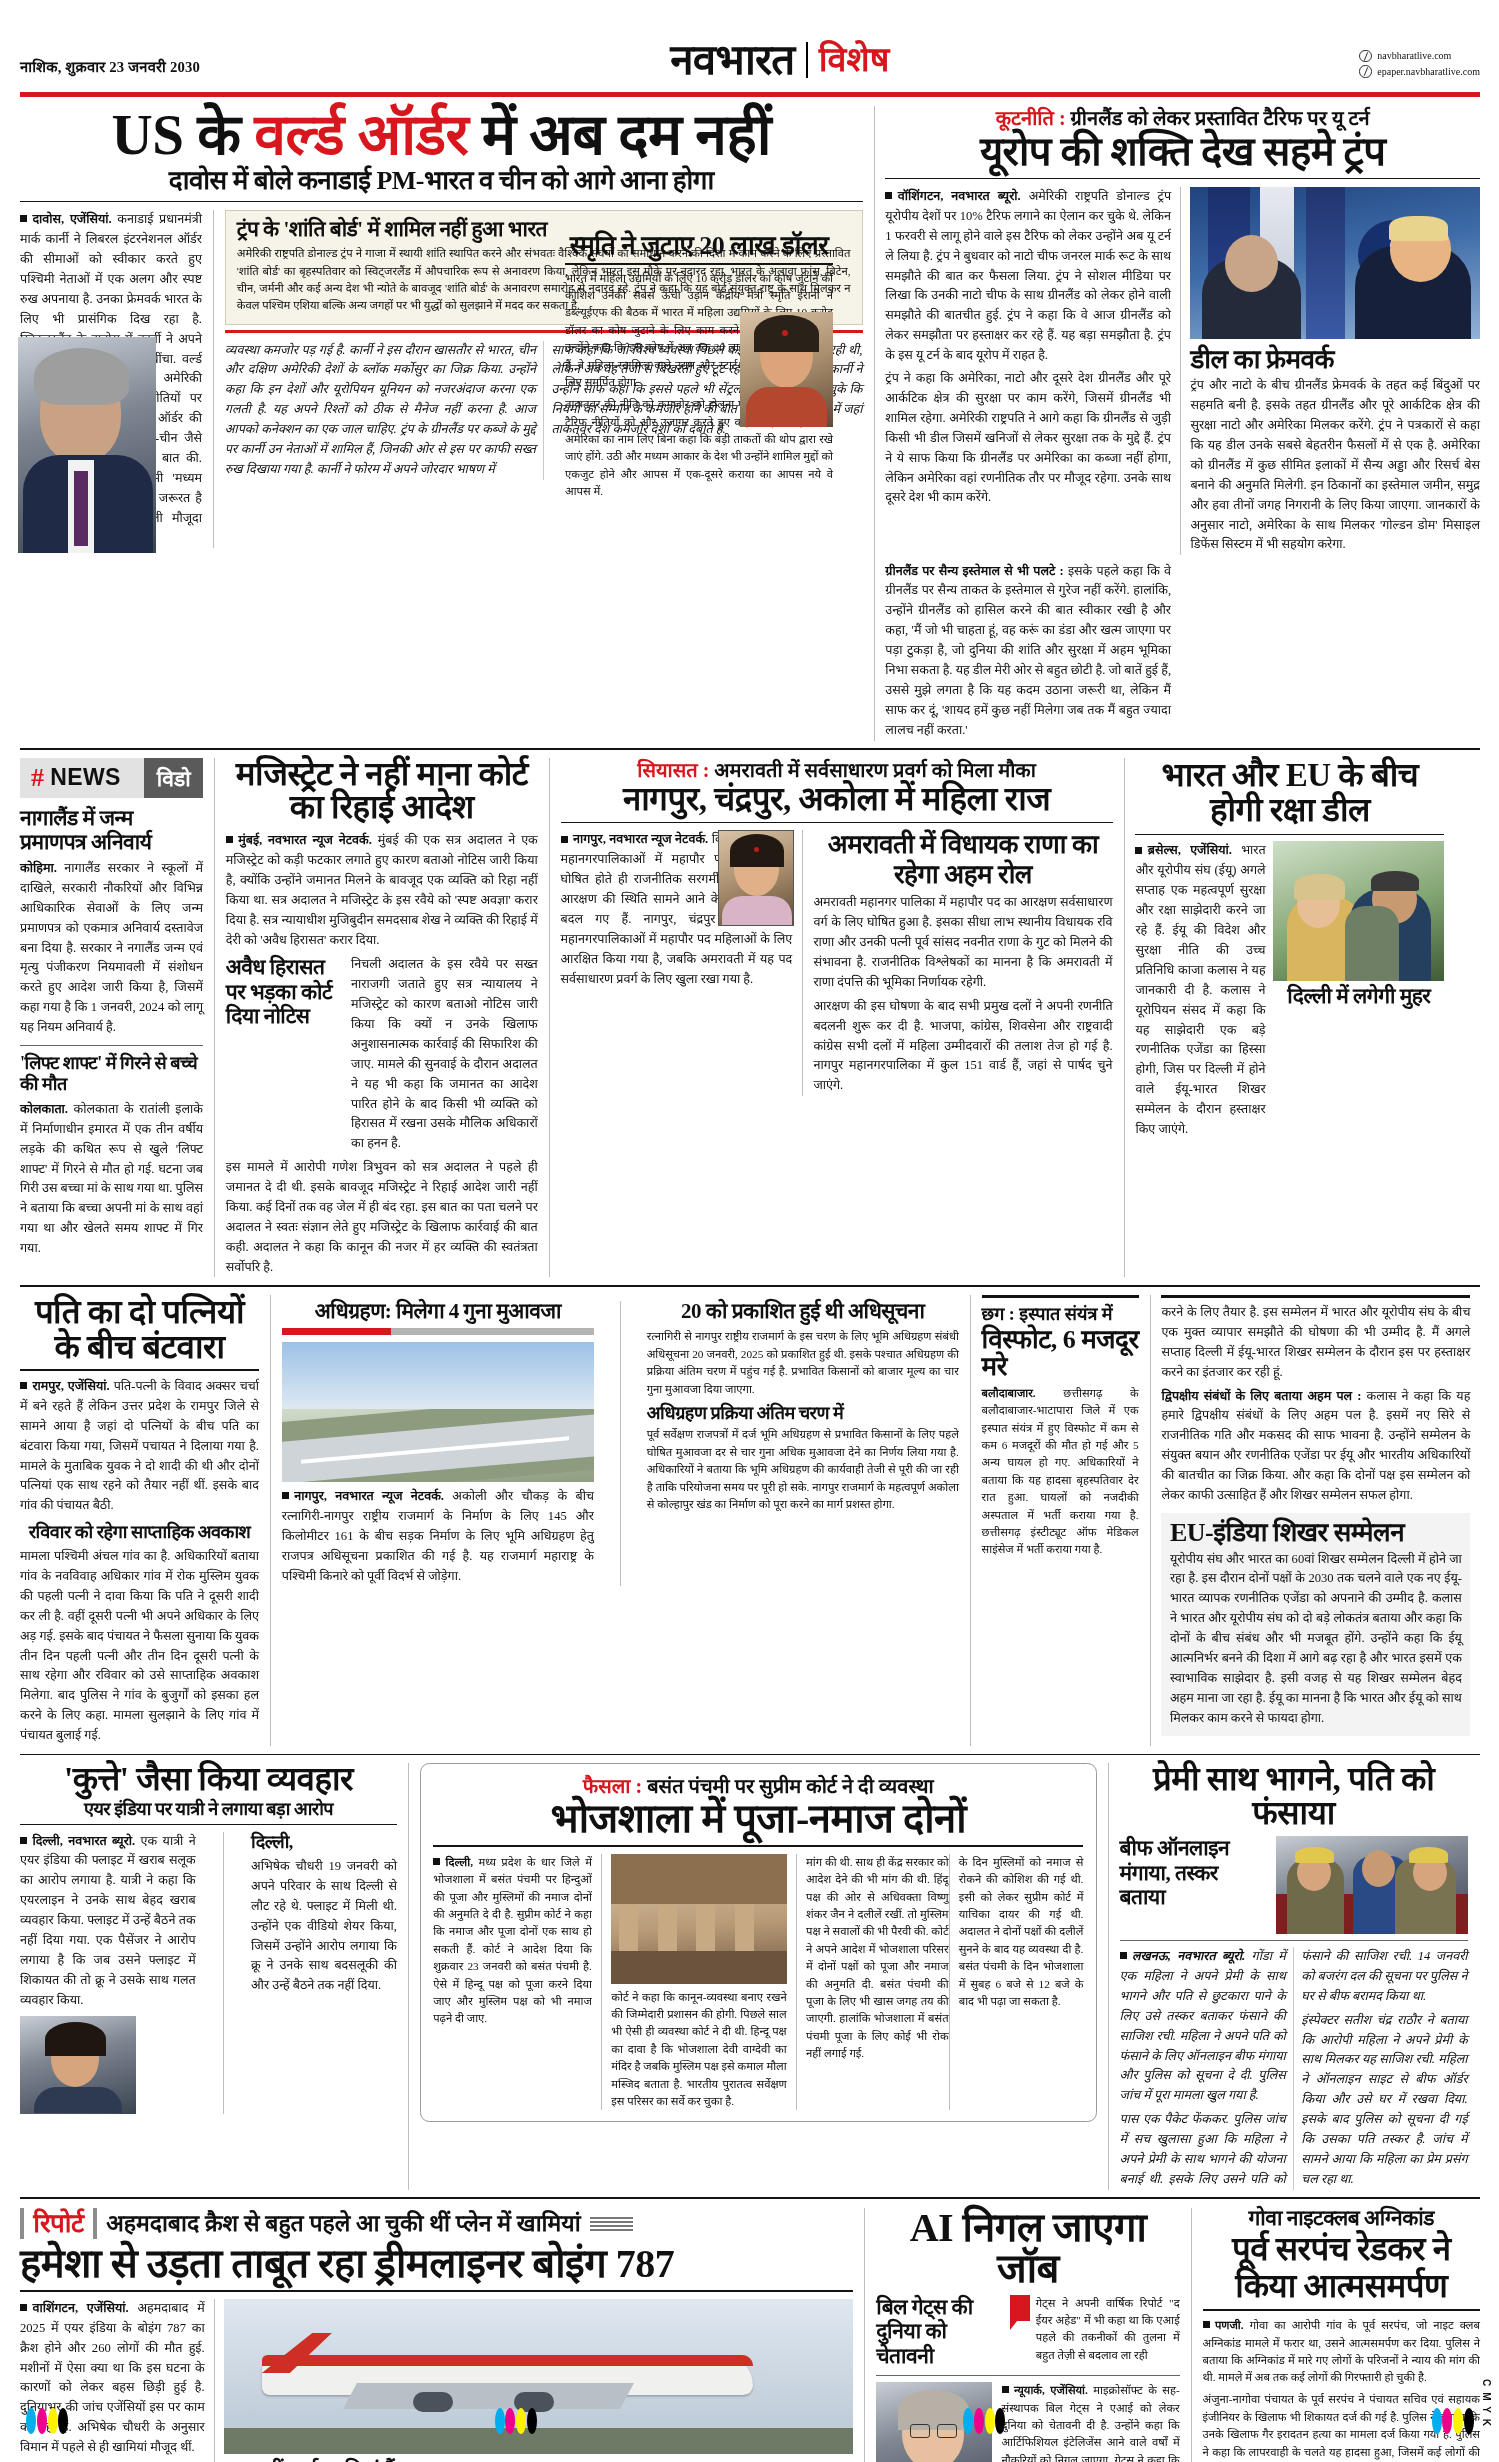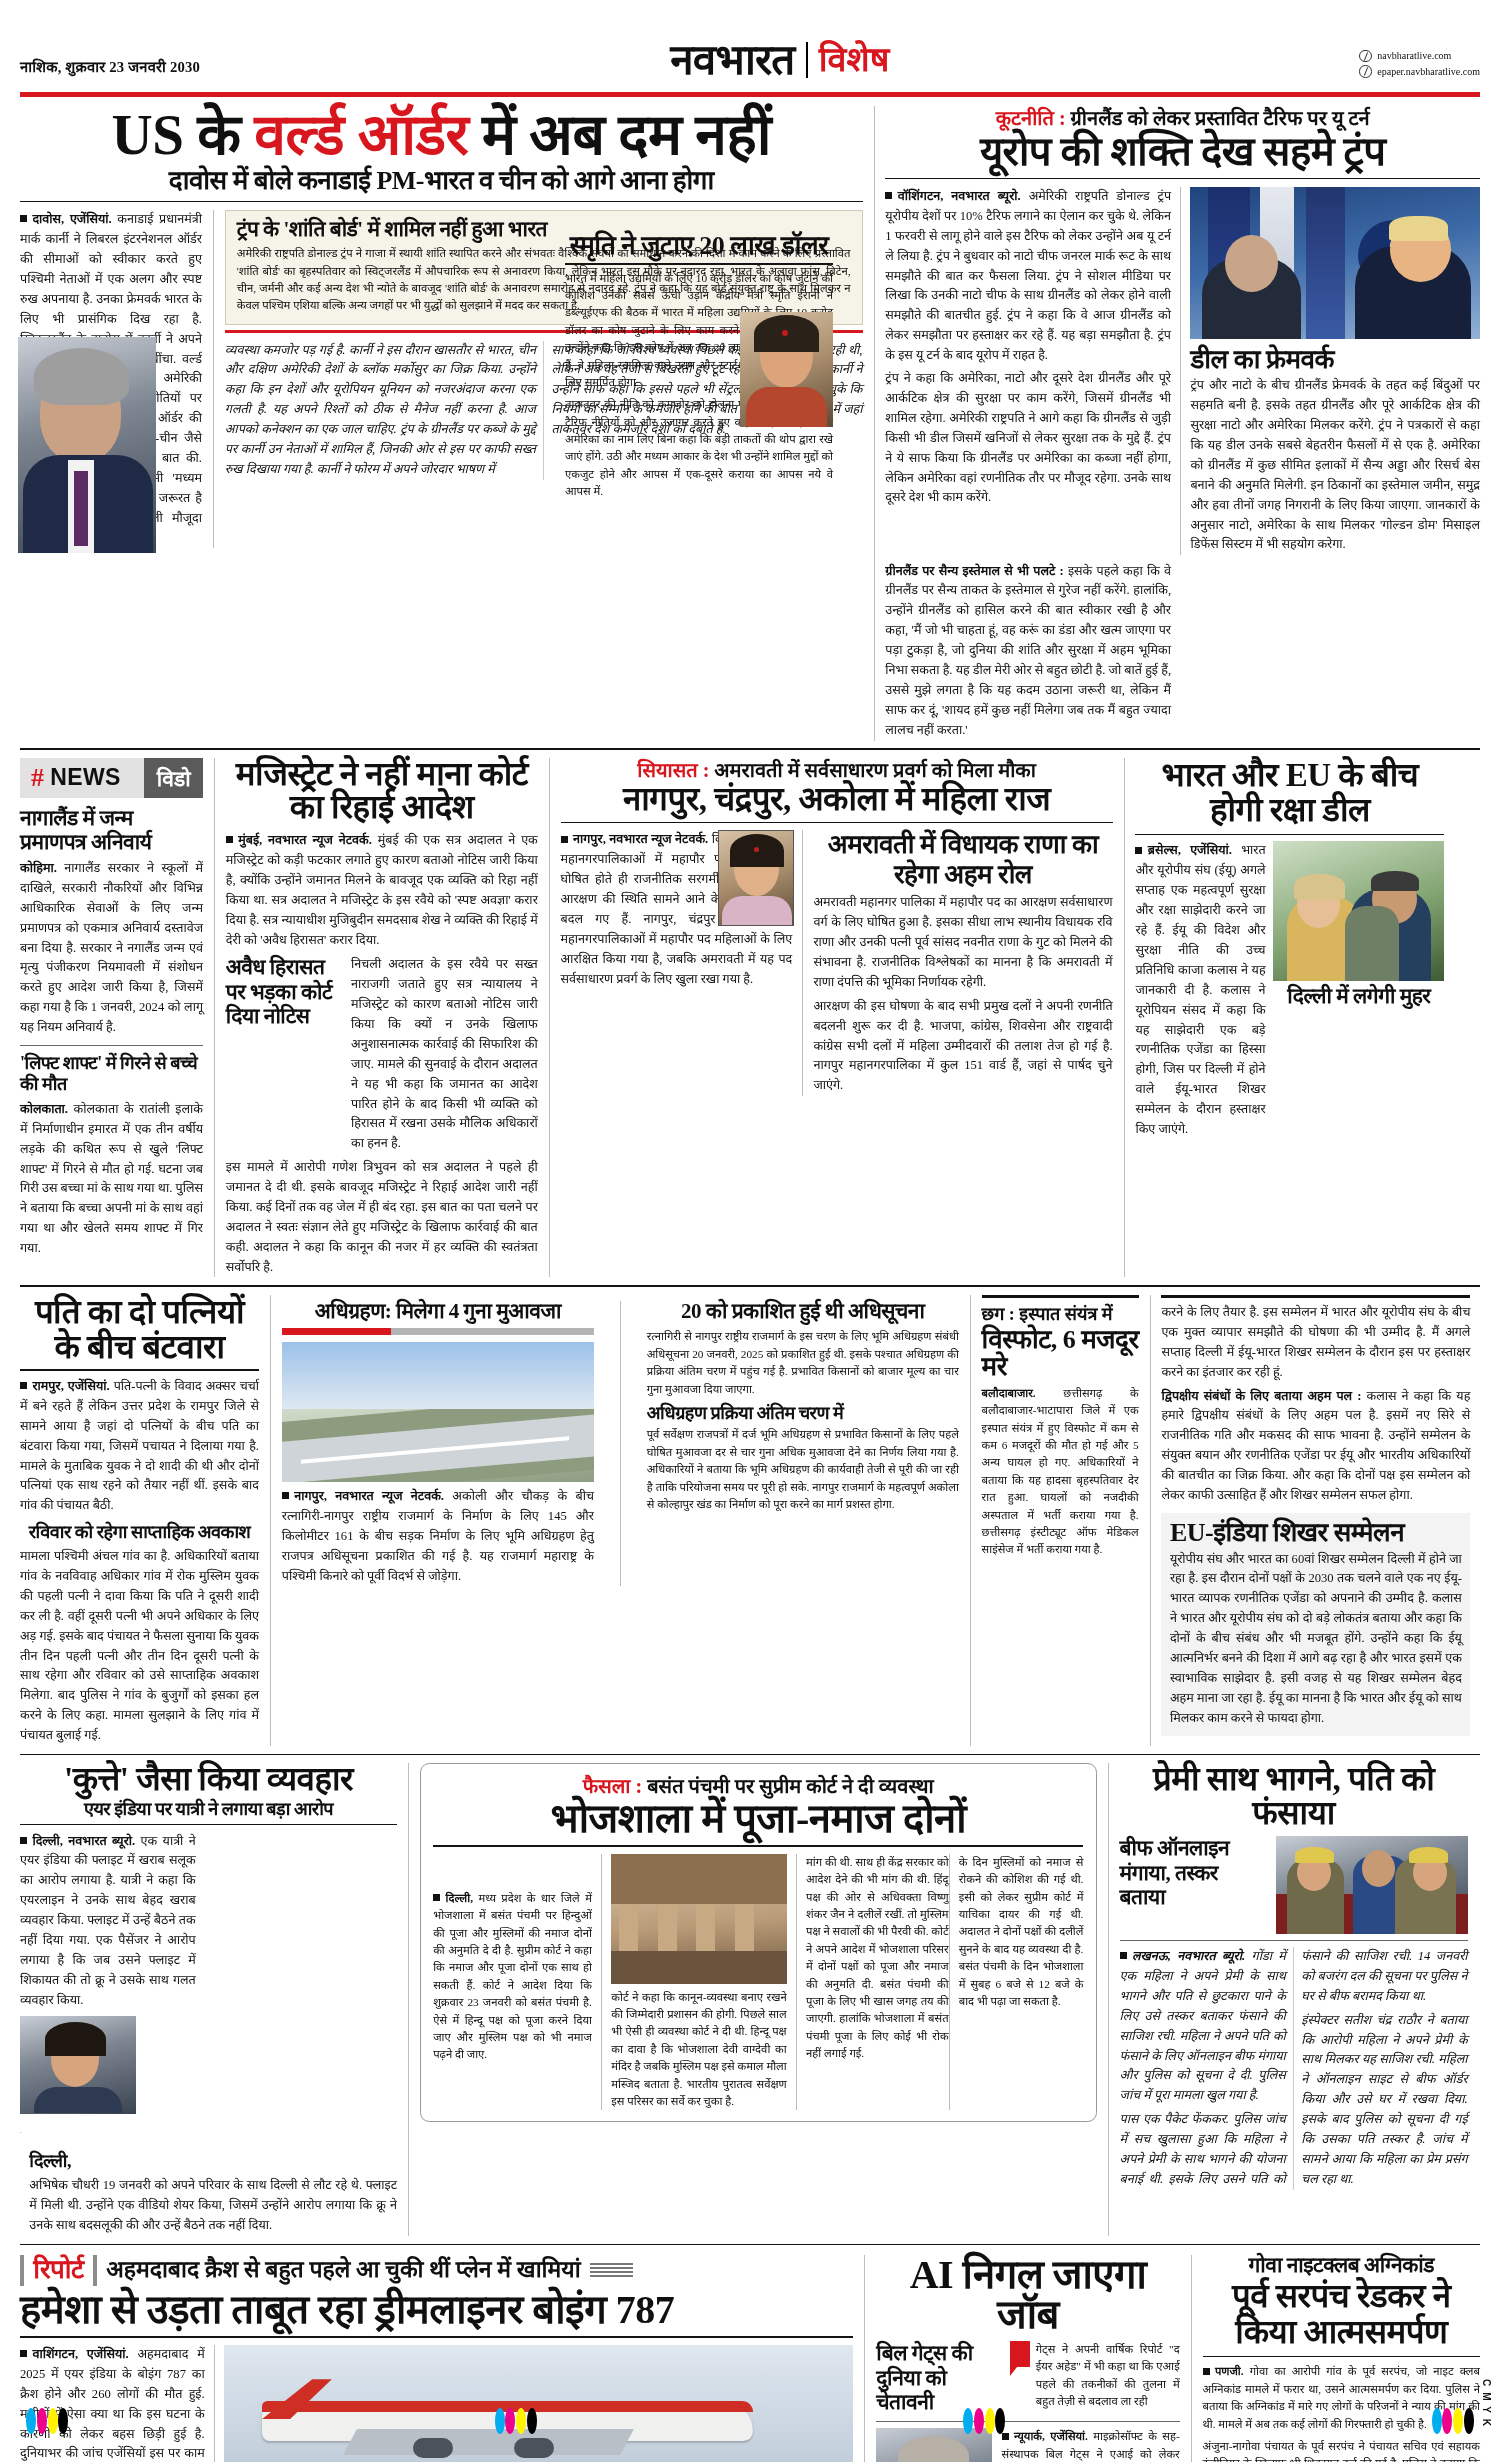--- a/index.html
+++ b/index.html
@@ -385,21 +385,21 @@
   </div>
 
   <div class="rule-thin" style="margin-top:7.8px;"></div>
 
   <div class="band" style="margin-top:7.8px;">
 
     <div class="col" style="width:388px;padding-left:0;">
       <div class="hl h-lg" style="text-align:center;">'कुत्ते' जैसा किया व्यवहार</div>
       <div class="hl h-xs" style="text-align:center;margin-top:3.1px;">एयर इंडिया पर यात्री ने लगाया बड़ा आरोप</div>
       <div class="rule-thin" style="margin:5.4px 0 6.2px;"></div>
-      <div style="display:flex;gap:18px;flex-direction:column;">
+      <div style="display:flex;gap:18px;">
         <div style="width:185px;padding-right:9.3px;position:relative;">
           <div class="body-txt">
             <span class="sq"></span><b>दिल्ली, नवभारत ब्यूरो.</b>
             <span>एक यात्री ने एयर इंडिया की फ्लाइट में खराब सलूक का आरोप लगाया है. यात्री ने कहा कि एयरलाइन ने उनके साथ बेहद खराब व्यवहार किया. फ्लाइट में उन्हें बैठने तक नहीं दिया गया. एक पैसेंजर ने आरोप लगाया है कि जब उसने फ्लाइट में शिकायत की तो क्रू ने उसके साथ गलत व्यवहार किया.</span>
           </div>
           <div class="photo p-por" style="width:116px;height:98px;margin-top:5.4px;">
             <div style="position:absolute;left:31px;top:15.5px;width:48px;height:56px;border-radius:50%;background:#d6a57d;"></div>
             <div style="position:absolute;left:25px;top:6.2px;width:61px;height:34px;border-radius:50% 50% 0 0;background:#1d1611;"></div>
             <div style="position:absolute;left:14px;top:71px;width:88px;height:26px;background:#2d3a52;border-radius:22px 22px 0 0;"></div>
           </div>
@@ -415,21 +415,21 @@
     <div class="vrule"></div>
 
     <div class="col" style="width:699px;">
       <div class="box-rounded" style="padding:9.3px 12.4px 11px;">
         <div class="kicker" style="text-align:center;">
           <span class="tag">फैसला : </span><span>बसंत पंचमी पर सुप्रीम कोर्ट ने दी व्यवस्था</span>
         </div>
         <div class="hl h-xl" style="text-align:center;margin-top:1.6px;">भोजशाला में पूजा-नमाज दोनों</div>
         <div class="rule-thin" style="margin:5.4px 0 7px;"></div>
         <div style="display:flex;gap:0;">
-          <div style="width:168px;padding-right:9.3px;margin-top:36px;">
+          <div style="width:168px;padding-right:9.3px;">
             <div class="body-sm">
               <span class="sq"></span><b>दिल्ली,</b>
               <span>मध्य प्रदेश के धार जिले में भोजशाला में बसंत पंचमी पर हिन्दुओं की पूजा और मुस्लिमों की नमाज दोनों की अनुमति दे दी है. सुप्रीम कोर्ट ने कहा कि नमाज और पूजा दोनों एक साथ हो सकती हैं. कोर्ट ने आदेश दिया कि शुक्रवार 23 जनवरी को बसंत पंचमी है. ऐसे में हिन्दू पक्ष को पूजा करने दिया जाए और मुस्लिम पक्ष को भी नमाज पढ़ने दी जाए.</span>
             </div>
           </div>
           <div class="vrule"></div>
           <div style="width:194px;padding:0 9.3px;">
             <div class="photo p-hall" style="width:100%;height:130px;">
               <div style="position:absolute;left:0;right:0;top:0;height:50px;background:#8c6f4f;"></div>
               <div style="position:absolute;left:7.8px;top:50px;width:18.6px;bottom:0;background:#c7aa84;"></div>

